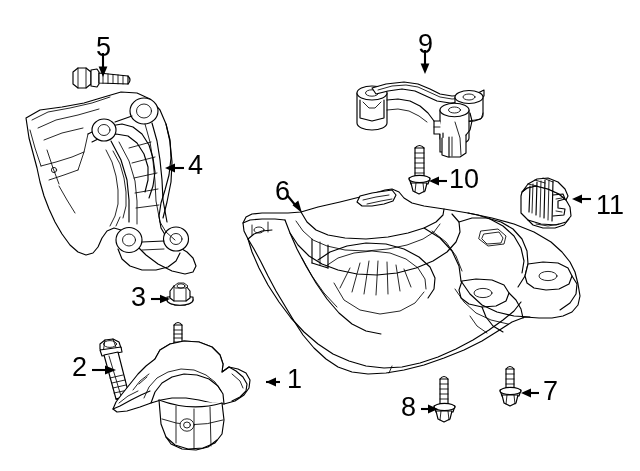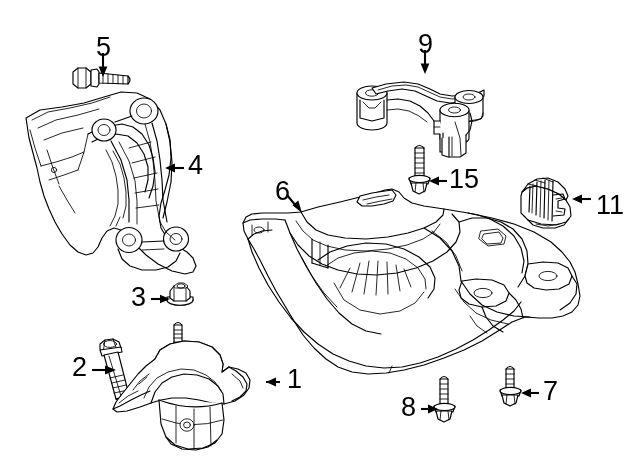--- a/index.html
+++ b/index.html
@@ -501,16 +501,16 @@
 
   <div class="callout-label" style="left:287px; top:366px;">1</div>
   <div class="callout-label" style="left:72px; top:354px;">2</div>
   <div class="callout-label" style="left:131px; top:284px;">3</div>
   <div class="callout-label" style="left:188px; top:152px;">4</div>
   <div class="callout-label" style="left:96px; top:34px;">5</div>
   <div class="callout-label" style="left:275px; top:178px;">6</div>
   <div class="callout-label" style="left:543px; top:378px;">7</div>
   <div class="callout-label" style="left:401px; top:394px;">8</div>
   <div class="callout-label" style="left:418px; top:31px;">9</div>
-  <div class="callout-label" style="left:449px; top:166px;">15</div>
+  <div class="callout-label" style="left:449px; top:166px;">10</div>
   <div class="callout-label" style="left:596px; top:192px;">11</div>
 
 </div>
 
 </body></html>

